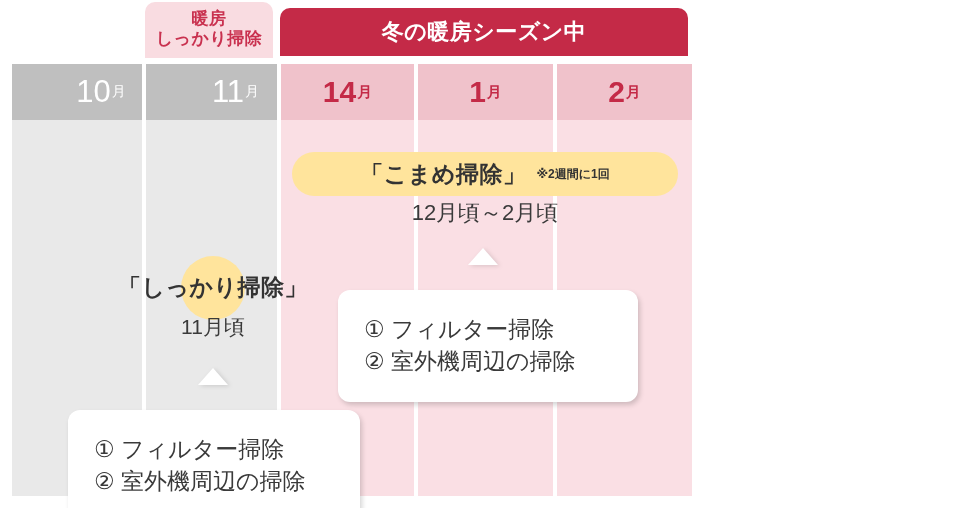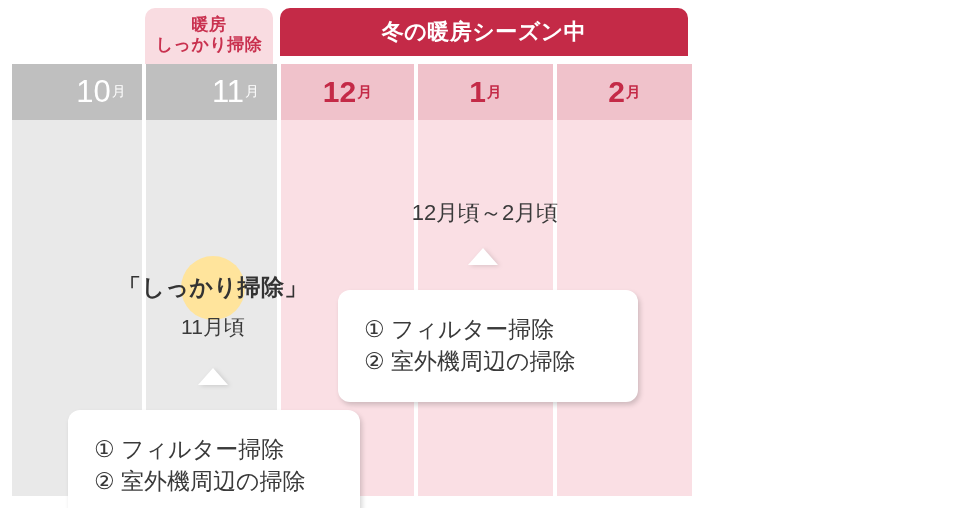--- a/index.html
+++ b/index.html
@@ -12,21 +12,21 @@
 
   
   .season-tab{
     position:absolute;
     border-radius:10px 10px 0 0;
     display:flex;align-items:center;justify-content:center;
     text-align:center;font-weight:bold;line-height:1.18;
     letter-spacing:0.5px;
   }
   #tab-pre{
-    left:145px;top:8px;width:128px;height:56px;
+    left:145px;top:2px;width:128px;height:56px;
     background:#f9dce1;color:#c9314f;font-size:17px;
     padding-bottom:2px;box-sizing:border-box;
   }
   #tab-during{
     left:280px;top:8px;width:408px;height:48px;
     background:#c42a47;color:#ffffff;font-size:22px;
   }
 
   
   #grid{position:absolute;left:8px;top:60px;width:684px;height:436px;}
@@ -132,21 +132,21 @@
     <div class="col gray" style="left:138px;width:131px;">
       <div class="hd">
         <span class="mnum">11</span>
           <span class="msuf">月</span>
       </div>
       <div class="bd"></div>
     </div>
 
     <div class="col pink" style="left:273px;width:133px;">
       <div class="hd">
-        <span class="mnum">12</span>
+        <span class="mnum">14</span>
           <span class="msuf">月</span>
       </div>
       <div class="bd"></div>
     </div>
 
     <div class="col pink" style="left:410px;width:135px;">
       <div class="hd">
         <span class="mnum">1</span>
           <span class="msuf">月</span>
       </div>
@@ -156,20 +156,24 @@
     <div class="col pink" style="left:549px;width:135px;">
       <div class="hd">
         <span class="mnum">2</span>
           <span class="msuf">月</span>
       </div>
       <div class="bd"></div>
     </div>
 
   </div>
 
+  <div id="komame-badge">
+    <span class="ttl">「こまめ掃除」</span>
+    <span class="note">※2週間に1回</span>
+  </div>
   <div id="komame-sub">12月頃～2月頃</div>
 
   <div id="shikkari-circle"></div>
   <div id="shikkari-title">「しっかり掃除」</div>
   <div id="shikkari-sub">11月頃</div>
 
   <div id="callout-left" class="callout">
     <div class="tail"></div>
     <div class="box">
       <div class="line">① フィルター掃除</div>

